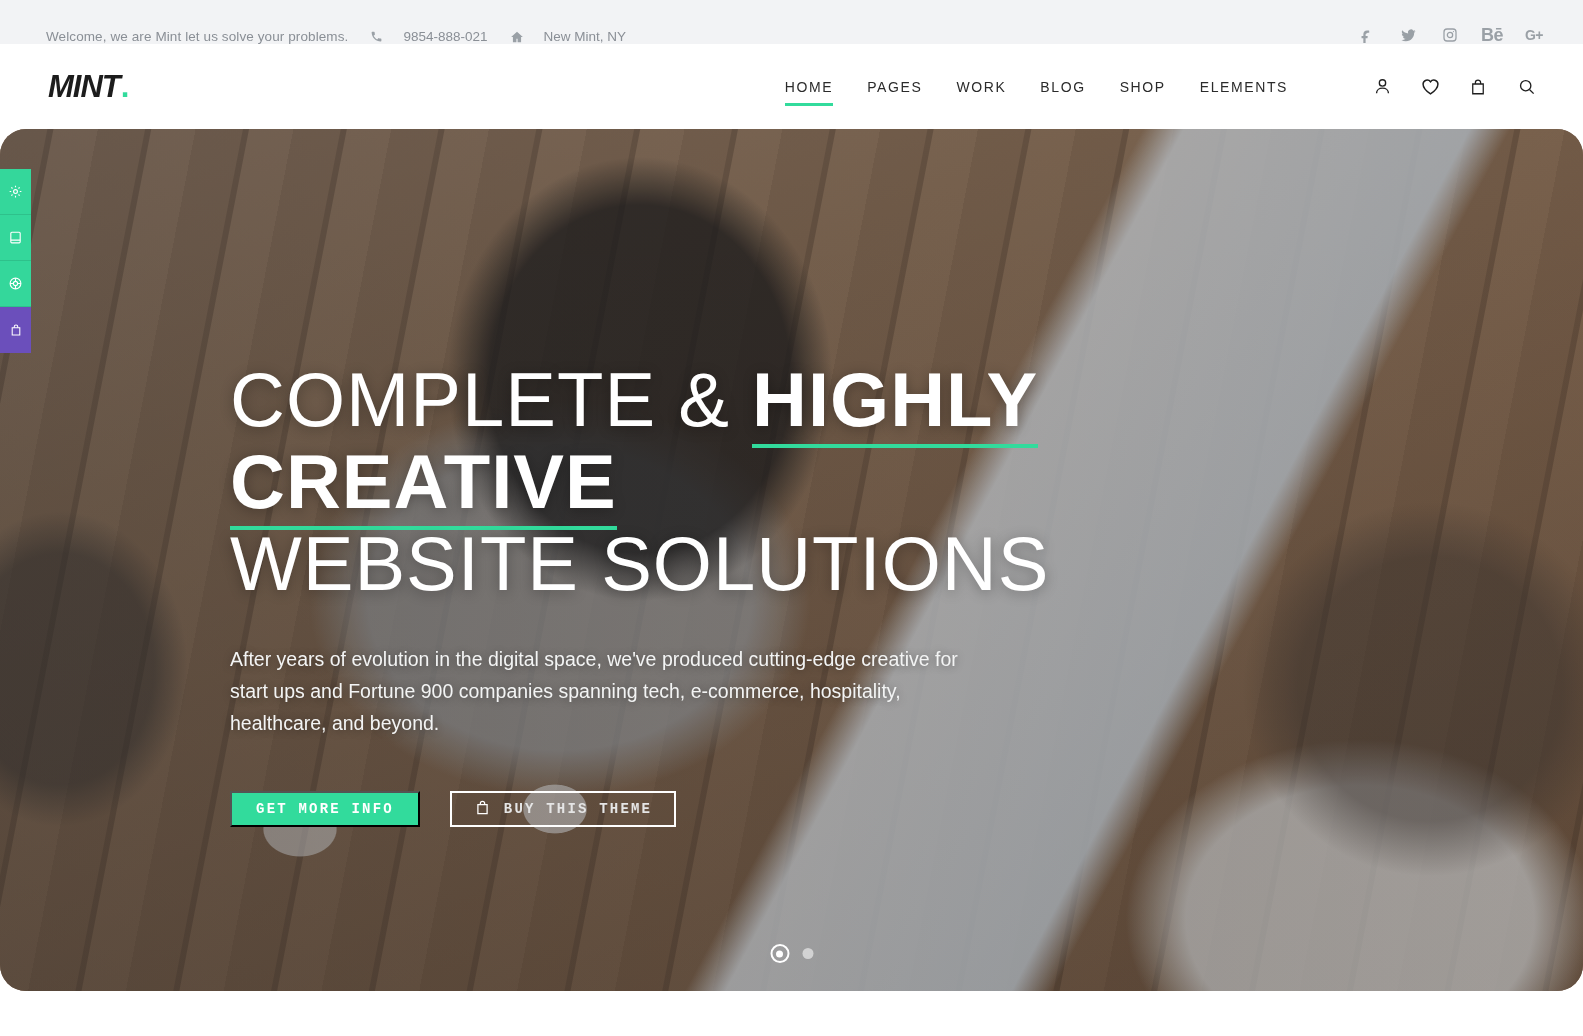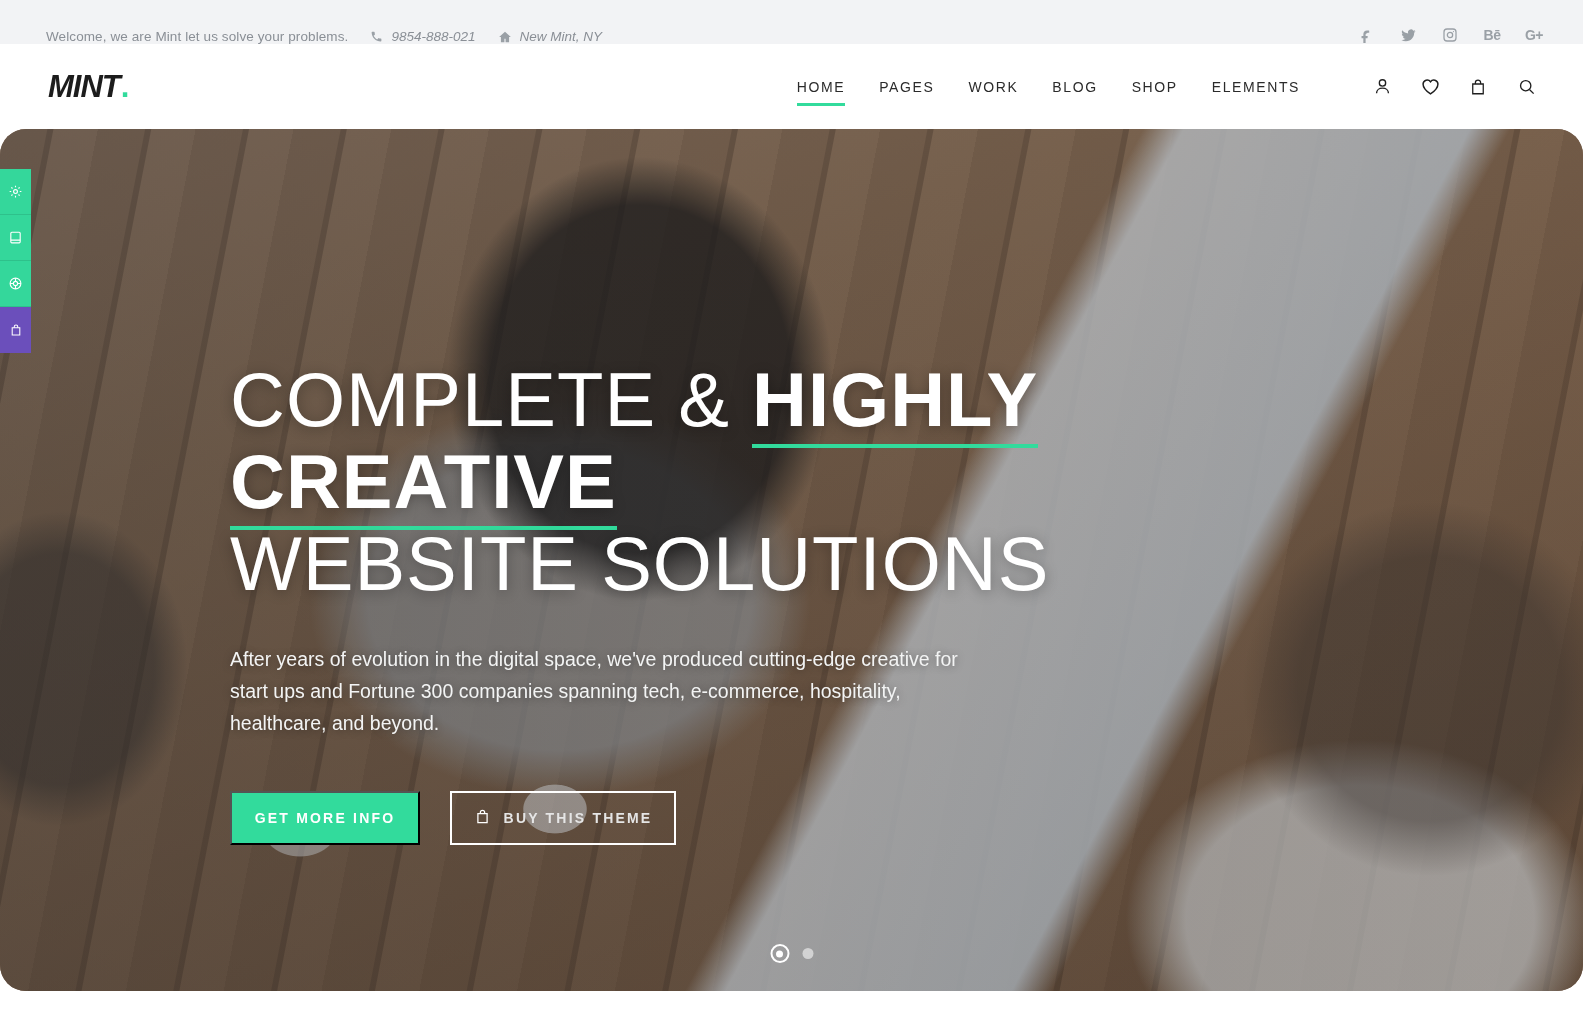--- a/index.html
+++ b/index.html
@@ -21,23 +21,22 @@
     align-items: flex-end;
     padding: 0 40px 0 46px;
     font-size: 13.5px;
     color: #8a8f96;
   }
   .topbar-left { display: flex; align-items: center; gap: 0; white-space: nowrap; }
   .topbar-welcome { letter-spacing: .1px; }
   .topbar-item {
     display: inline-flex;
     align-items: center;
-    gap: 8px;
+    gap: 20px;
     margin-left: 22px;
-    font-style: italic;
   }
   .topbar-item svg { display: block; }
   .topbar-right {
     margin-left: auto;
     display: flex;
     align-items: center;
     gap: 24px;
   }
   .social-icon {
     color: #9aa0a6;
@@ -51,20 +50,21 @@
     font-size: 15px;
   }
 
   
   .header {
     height: 85px;
     background: #ffffff;
     display: flex;
     align-items: center;
     padding: 0 40px 0 48px;
+    gap: 12px;
   }
   .logo {
     font-size: 31px;
     font-weight: 700;
     font-style: italic;
     letter-spacing: -1px;
     color: #1c1c1c;
     display: flex;
     align-items: baseline;
     cursor: pointer;
@@ -199,26 +199,27 @@
     margin-top: 52px;
     display: flex;
     align-items: center;
     gap: 30px;
   }
   .btn {
     display: inline-flex;
     align-items: center;
     justify-content: center;
     gap: 13px;
-    height: 54px;
+    height: 36px;
     font-size: 14px;
     font-weight: 700;
     letter-spacing: 2.2px;
     text-transform: uppercase;
     cursor: pointer;
+    font-family: Liberation Mono, monospace;
   }
   .btn-primary {
     background: #32db9c;
     color: #ffffff;
     width: 190px;
   }
   .btn-outline {
     background: transparent;
     color: #e5e5e5;
     border: 2px solid #ffffff;
@@ -296,21 +297,21 @@
           <path d="M22 5.9c-.7.3-1.5.5-2.4.6.9-.5 1.5-1.3 1.8-2.3-.8.5-1.7.8-2.6 1A4.1 4.1 0 0 0 11.6 9c-3.4-.2-6.4-1.8-8.4-4.3-.4.6-.6 1.3-.6 2.1 0 1.4.7 2.7 1.8 3.4-.7 0-1.3-.2-1.8-.5 0 2 1.4 3.7 3.3 4.1-.3.1-.7.1-1.1.1-.3 0-.5 0-.8-.1.5 1.7 2.1 2.9 3.9 2.9A8.3 8.3 0 0 1 2 18.4a11.7 11.7 0 0 0 6.3 1.8c7.6 0 11.7-6.3 11.7-11.7v-.5c.8-.6 1.5-1.3 2-2.1z"></path>
         </svg>
     </span>
     <span class="social-icon">
       <svg width="16" height="16" viewBox="0 0 24 24" fill="none" stroke="#9aa0a6" stroke-width="1.9">
         <rect x="3" y="3" width="18" height="18" rx="4.5"></rect>
         <circle cx="12" cy="12" r="4"></circle>
         <circle cx="17.2" cy="6.8" r=".9" fill="#9aa0a6" stroke="none"></circle>
       </svg>
     </span>
-    <span class="social-icon" style="font-size:14px;letter-spacing:-.5px;">Bē</span>
+    <span class="social-icon" style="font-size:18px;letter-spacing:-.5px;">Bē</span>
     <span class="social-icon" style="font-size:14px;letter-spacing:-.5px;">G+</span>
   </div>
 </div>
 
 <div class="header">
   <div class="logo">
     <span>MINT</span>
     <span class="logo-dot">.</span>
   </div>
 
@@ -383,21 +384,21 @@
   </div>
 
   <div class="hero-content">
     <h1 class="hero-title">
       <span class="light">COMPLETE &amp;</span>
       <span class="strong">HIGHLY CREATIVE</span>
       <br>
       <span class="light">WEBSITE SOLUTIONS</span>
     </h1>
 
-    <p class="hero-sub">After years of evolution in the digital space, we've produced cutting-edge creative for start ups and Fortune 300 companies spanning tech, e-commerce, hospitality, healthcare, and beyond.</p>
+    <p class="hero-sub">After years of evolution in the digital space, we've produced cutting-edge creative for start ups and Fortune 900 companies spanning tech, e-commerce, hospitality, healthcare, and beyond.</p>
 
     <div class="hero-buttons">
       <button class="btn btn-primary">GET MORE INFO</button>
       <button class="btn btn-outline">
         <span>
           <svg width="17" height="17" viewBox="0 0 24 24" fill="none" stroke="#fff" stroke-width="1.8">
             <path d="M5.5 8h13v12.5h-13z"></path>
             <path d="M9 8V6.4a3 3 0 0 1 6 0V8"></path>
           </svg>
         </span>

